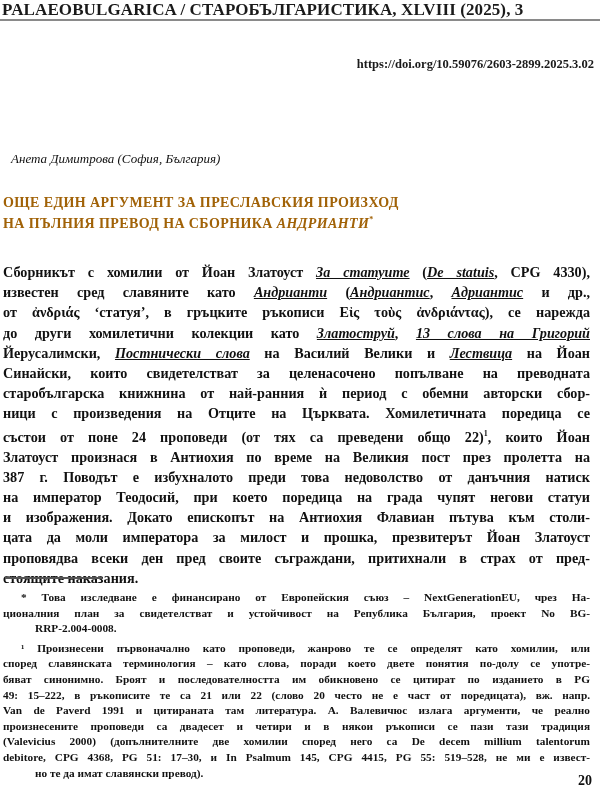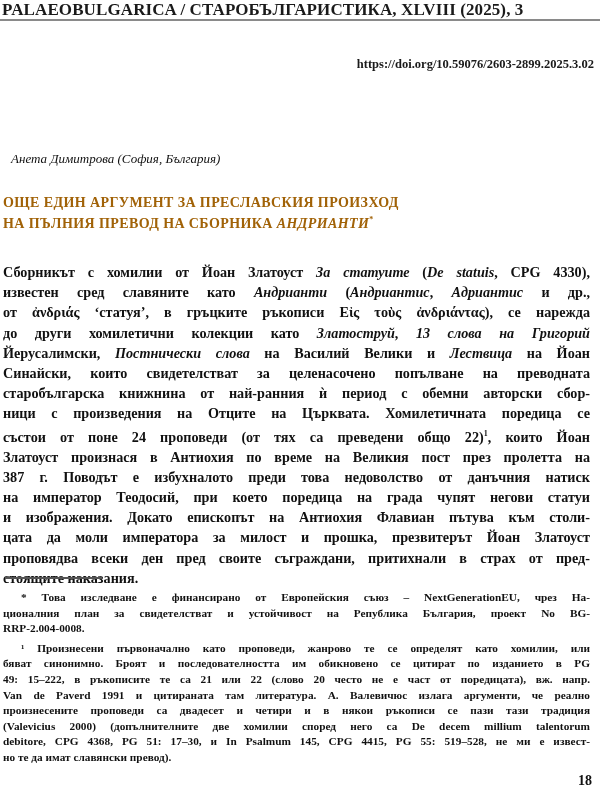--- a/index.html
+++ b/index.html
@@ -31,31 +31,31 @@
     }
     .title .it { font-style: italic; }
     .title sup { font-size: 8px; }
     .body-text {
       position: absolute; left: 3px; top: 262px; width: 587px;
       font-size: 14.2px; line-height: 20.2px; text-align: justify; color: #111;
       font-weight: bold;
     }
     .body-text .line { display: block; text-align: justify; text-align-last: justify; white-space: nowrap; overflow: hidden; }
     .body-text .line.last { text-align-last: left; }
-    .body-text i { font-style: italic; }
+    .body-text i { font-style: italic; text-decoration: underline; }
     .body-text sup { font-size: 8px; }
     .fn-rule {
       position: absolute; left: 5px; top: 577px; width: 97px; height: 1.5px; background: #555;
     }
     .footnotes {
       position: absolute; left: 3px; top: 590px; width: 587px;
       font-size: 11.3px; line-height: 15.6px; color: #111; font-weight: bold;
     }
     .footnotes .line { display: block; text-align: justify; text-align-last: justify; white-space: nowrap; overflow: hidden; }
-    .footnotes .line.last { text-align-last: left; }
+    .footnotes .line.last { text-align-last: left; margin-left: 32px; }
     .footnotes .gap { display: block; height: 4px; }
     .page-number {
       position: absolute; right: 8px; top: 773px;
       font-size: 14px; font-weight: bold; color: #111;
     }
   </style>
 </head>
 <body>
 
 <div class="running-head">PALAEOBULGARICA / СТАРОБЪЛГАРИСТИКА, XLVIII (2025), 3</div>
@@ -89,22 +89,23 @@
   </div>
 
 <div class="fn-rule"></div>
 
 <div class="footnotes" id="footnotes">
     <span class="line" style="padding-left: 18px;">* Това изследване е финансирано от Европейския съюз – NextGenerationEU, чрез На-</span>
     <span class="line">ционалния план за свидетелстват и устойчивост на Република България, проект No BG-</span>
     <span class="line last">RRP-2.004-0008.</span>
     <span class="gap"></span>
     <span class="line" style="padding-left: 18px;">¹ Произнесени първоначално като проповеди, жанрово те се определят като хомилии, или</span>
+    <span class="line">според славянската терминология – като слова, поради което двете понятия по-долу се употре-</span>
     <span class="line">бяват синонимно. Броят и последователността им обикновено се цитират по изданието в PG</span>
     <span class="line">49: 15–222, в ръкописите те са 21 или 22 (слово 20 често не е част от поредицата), вж. напр.</span>
     <span class="line">Van de Paverd 1991 и цитираната там литература. А. Валевичюс излага аргументи, че реално</span>
     <span class="line">произнесените проповеди са двадесет и четири и в някои ръкописи се пази тази традиция</span>
     <span class="line">(Valevicius 2000) (допълнителните две хомилии според него са De decem millium talentorum</span>
     <span class="line">debitore, CPG 4368, PG 51: 17–30, и In Psalmum 145, CPG 4415, PG 55: 519–528, не ми е извест-</span>
     <span class="line last">но те да имат славянски превод).</span>
   </div>
 
-<div class="page-number">18</div>
+<div class="page-number">20</div>
 
 </body></html>

